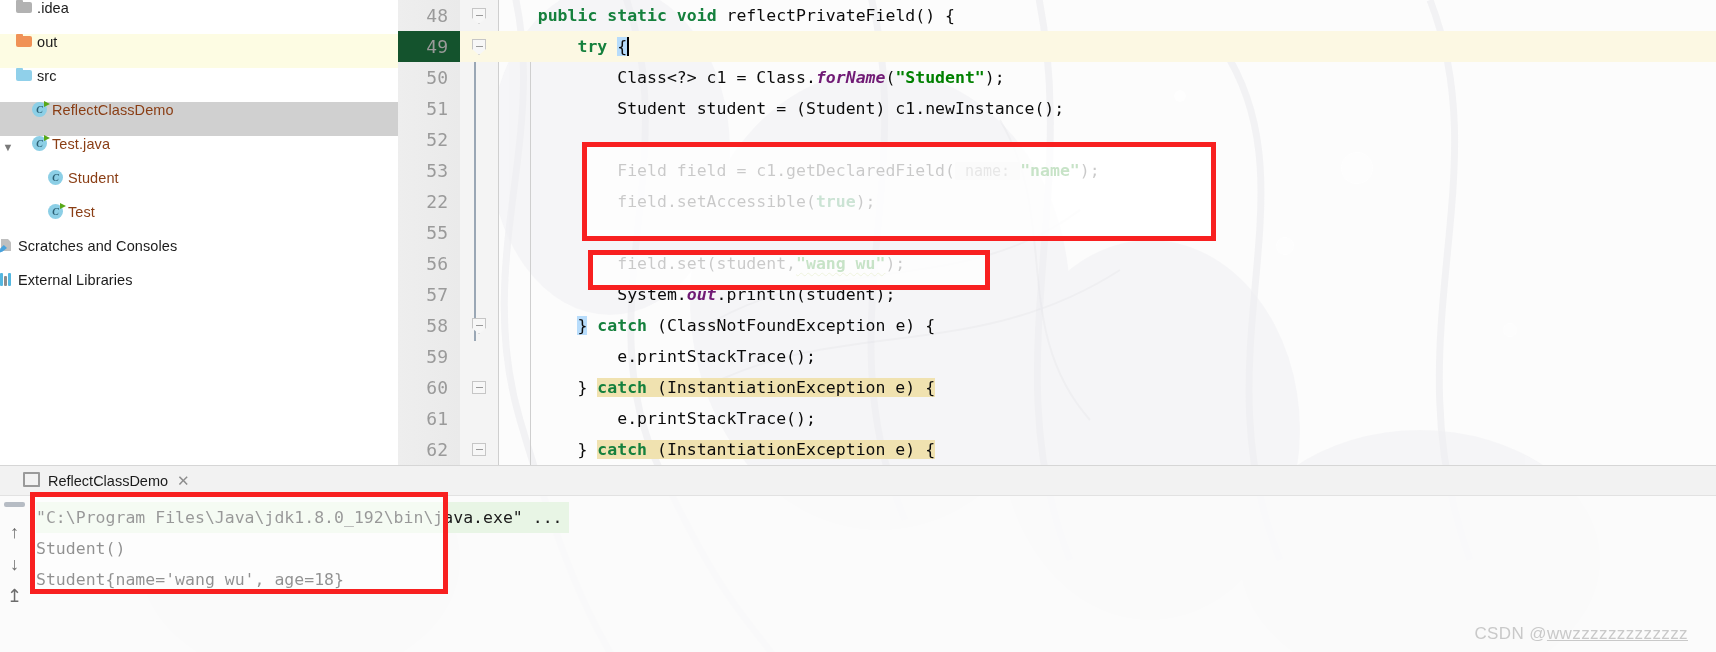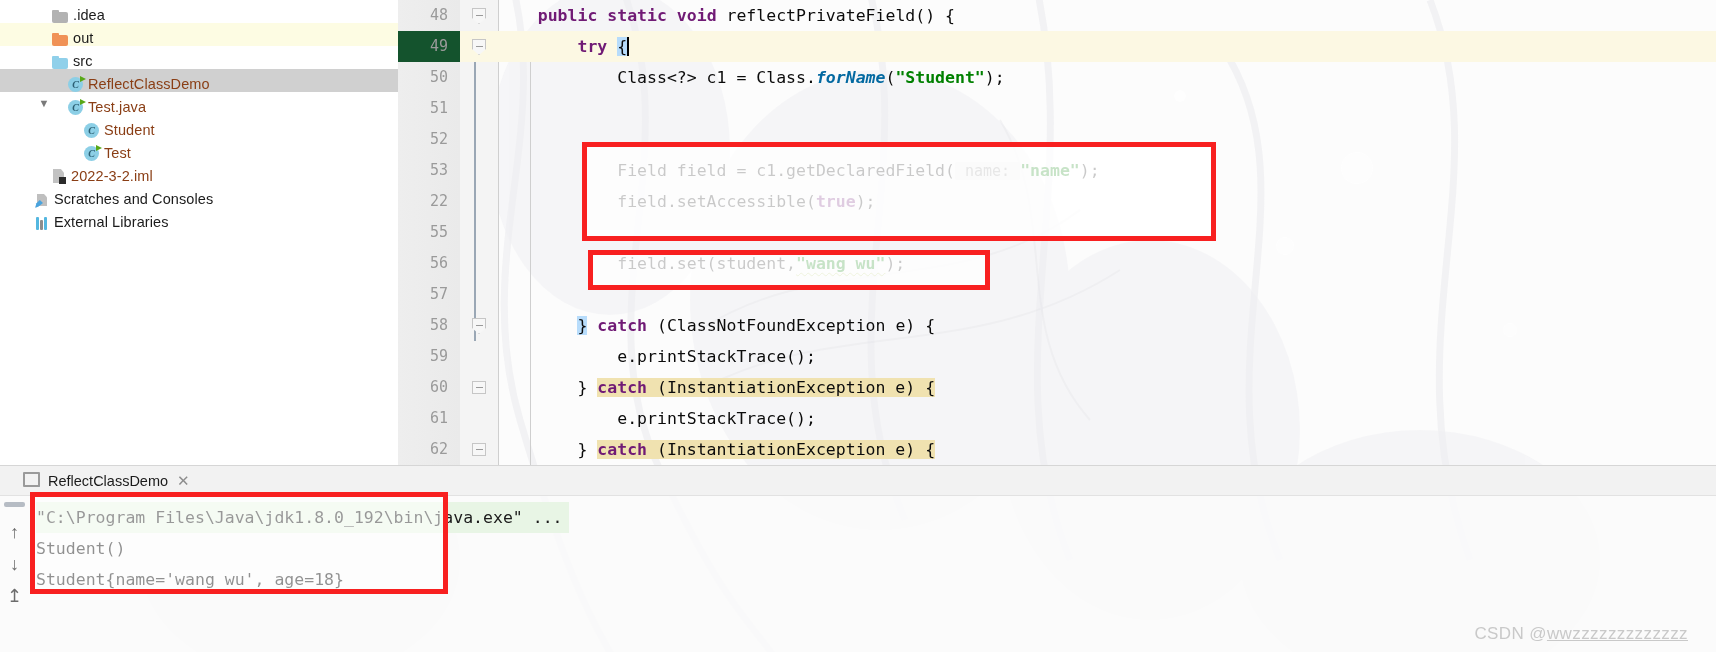--- a/index.html
+++ b/index.html
@@ -30,26 +30,25 @@
     position: absolute;
     left: 0; top: 0;
     width: 398px; height: 465px;
     background: #ffffff;
     z-index: 3;
     font-size: 14.5px;
     color: #1a1a1a;
     overflow: hidden;
   }
   .tree-row {
-    height: 23px;
+    height: 34px;
     display: flex;
-    align-items: flex-end;
+    align-items: flex-start;
     white-space: nowrap;
     padding-right: 4px;
-    padding-left: 36px;
   }
   .tree-row.sel-grey  { background: #d0d0d0; }
   .tree-row.sel-cream { background: #fdfce3; }
   .tw { width: 16px; height: 23px; flex: none; display:flex; align-items:center; justify-content:center; }
   .chev { color: #7a7a7a; font-size: 11px; line-height: 1; }
   .tlabel { padding-left: 5px; letter-spacing: .1px; }
   .tlabel.brown { color: #8a3e15; }
   .tlabel.dark  { color: #1b1b1b; }
 
   .icon-folder { width: 16px; height: 13px; position: relative; flex: none; }
@@ -140,21 +139,21 @@
     white-space: pre;
   }
   .code-line.caret-line::before{
     content:""; position:absolute; left:62px; right:0; top:0; bottom:0;
     background: #fcf8e3; z-index:0;
   }
   .code-line.caret-line .lineno { background:#14532d; }
   .code-line .lineno {
     width: 62px; flex: none;
     text-align: right; padding-right: 12px;
-    color: #9a9a9a; font-size: 15px;
+    color: #9a9a9a; font-size: 18px;
     font-family: "DejaVu Sans Mono", monospace;
     z-index: 2; height:31px; line-height:31px;
   }
   .code-line .fold {
     width: 38px; flex: none; position: relative; height:31px; z-index:2;
   }
   .code-line .code {
     flex: 1; position: relative; z-index: 2;
     font-family: "DejaVu Sans Mono", monospace;
     font-size: 16.5px;
@@ -175,23 +174,23 @@
   .fold-marker.sq { clip-path:none; height: 13px; top: 9px; }
   .fold-marker.sq::after { top: 5px; }
   .indent-guide {
     position:absolute; top:0; bottom:0; width:1px; background:#cfcfcf;
   }
   .scope-line {
     position:absolute; left:76px; width:2px; background:#9aa7b5;
   }
 
   
-  .kw   { color:#701a75; font-weight: bold; }
+  .kw   { color:#15803d; font-weight: bold; }
   .str  { color:#008000; font-weight: bold; }
-  .stat { color:#0369a1; font-style: italic; font-weight: bold; }
+  .stat { color:#701a75; font-style: italic; font-weight: bold; }
   .hint { color:#909090; background:#ececec; border-radius:2px; padding:0 1px; font-size:15px; }
   .plain{ color:#0b0b0b; }
   .brace-hl { background:#b7dcfb; }
   .warn-hl  { background:#f0e2b0; }
   .squiggle {
     text-decoration: underline;
     text-decoration-style: wavy;
     text-decoration-color: #b6c96a;
     text-decoration-thickness: 1px;
     text-underline-offset: 3px;
@@ -362,25 +361,20 @@
     </div>
 
     <div class="tree-row">
       <span class="tw"></span>
       <span class="tw"></span>
       <span class="tw"></span>
       <span class="icon-class runnable">C</span>
       <span class="tlabel brown">Test</span>
     </div>
 
-    <div class="tree-row">
-      <span class="tw"></span>
-      <span class="icon-iml"></span>
-      <span class="tlabel brown">2022-3-2.iml</span>
-    </div>
 
     <div class="tree-row">
       <span class="icon-scratch"></span>
       <span class="tlabel dark">Scratches and Consoles</span>
     </div>
 
     <div class="tree-row">
       <span class="icon-lib">
           <span></span>
           <span></span>
@@ -393,27 +387,27 @@
   <div id="editor">
     <div id="gutter-bg"></div>
     <div id="fold-bg"></div>
     <div class="indent-guide" style="left:100px;"></div>
     <div class="indent-guide" style="left:132px; top:62px;"></div>
     <div class="scope-line" style="top:31px;height:310px;"></div>
     <div id="code-lines">
         <div class="code-line"><span class="lineno">48</span><span class="fold"><span class="fold-marker"></span></span><span class="code"><span class="plain">    </span><span class="kw">public static void </span><span class="plain">reflectPrivateField() {</span></span></div>
         <div class="code-line caret-line"><span class="lineno">49</span><span class="fold"><span class="fold-marker"></span></span><span class="code"><span class="plain">        </span><span class="kw">try</span><span class="plain"> </span><span class="brace-hl">{</span><span style="display: inline-block; width: 2px; height: 19px; background: rgb(0, 0, 0); vertical-align: -4px;"></span></span></div>
         <div class="code-line"><span class="lineno">50</span><span class="fold"></span><span class="code"><span class="plain">            Class&lt;?&gt; c1 = Class.</span><span class="stat">forName</span><span class="plain">(</span><span class="str">"Student"</span><span class="plain">);</span></span></div>
-        <div class="code-line"><span class="lineno">51</span><span class="fold"></span></div>
+        <div class="code-line"><span class="lineno">51</span><span class="fold"></span><span class="code"><span class="plain">            Student student = (Student) c1.newInstance();</span></span></div>
         <div class="code-line"><span class="lineno">52</span><span class="fold"></span><span class="code"><span class="plain"></span></span></div>
         <div class="code-line"><span class="lineno">53</span><span class="fold"></span><span class="code"><span class="plain">            Field field = c1.getDeclaredField(</span><span class="hint"> name: </span><span class="str">"name"</span><span class="plain">);</span></span></div>
         <div class="code-line"><span class="lineno">22</span><span class="fold"></span><span class="code"><span class="plain">            field.setAccessible(</span><span class="kw">true</span><span class="plain">);</span></span></div>
         <div class="code-line"><span class="lineno">55</span><span class="fold"></span><span class="code"><span class="plain"></span></span></div>
         <div class="code-line"><span class="lineno">56</span><span class="fold"></span><span class="code"><span class="plain">            field.set(student,</span><span class="str squiggle">"wang wu"</span><span class="plain">);</span></span></div>
-        <div class="code-line"><span class="lineno">57</span><span class="fold"></span></div>
+        <div class="code-line"><span class="lineno">57</span><span class="fold"></span><span class="code"><span class="plain">            System.</span><span class="stat">out</span><span class="plain">.println(student);</span></span></div>
         <div class="code-line"><span class="lineno">58</span><span class="fold"><span class="fold-marker"></span></span><span class="code"><span class="plain">        </span><span class="brace-hl">}</span><span class="plain"> </span><span class="kw">catch</span><span class="plain"> (ClassNotFoundException e) {</span></span></div>
         <div class="code-line"><span class="lineno">59</span><span class="fold"></span><span class="code"><span class="plain">            e.printStackTrace();</span></span></div>
         <div class="code-line"><span class="lineno">60</span><span class="fold"><span class="fold-marker sq"></span></span><span class="code"><span class="plain">        } </span><span class="kw warn-hl">catch</span><span class="plain warn-hl"> (InstantiationException e) {</span></span></div>
         <div class="code-line"><span class="lineno">61</span><span class="fold"></span><span class="code"><span class="plain">            e.printStackTrace();</span></span></div>
         <div class="code-line"><span class="lineno">62</span><span class="fold"><span class="fold-marker sq"></span></span><span class="code"><span class="plain">        } </span><span class="kw warn-hl">catch</span><span class="plain warn-hl"> (InstantiationException e) {</span></span></div>
       </div>
   </div>
 
   <div class="redbox" id="redbox-getdeclaredfield"></div>
   <div class="redbox" id="redbox-fieldset"></div>

